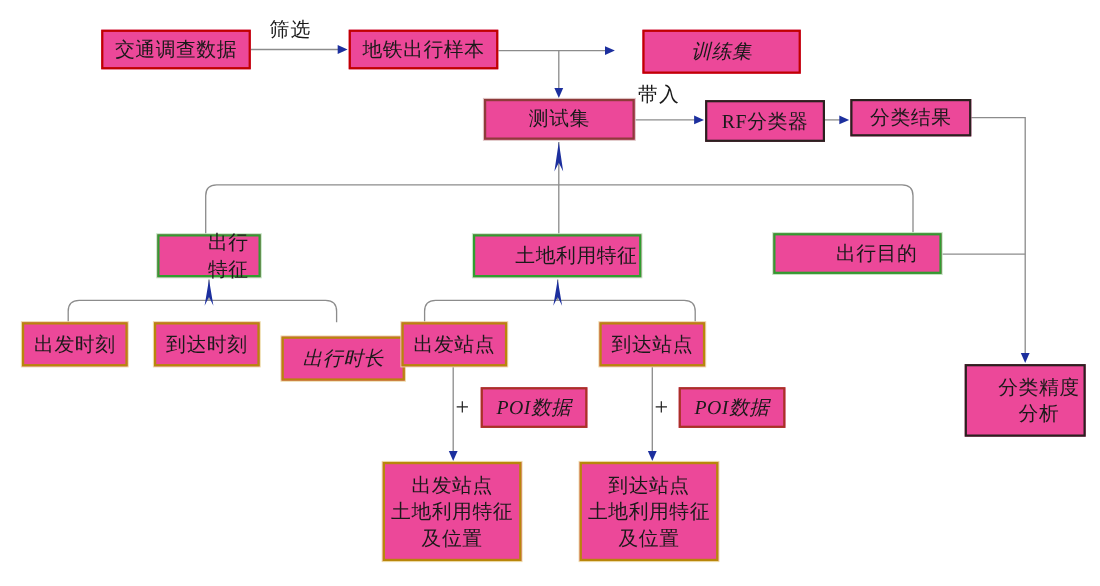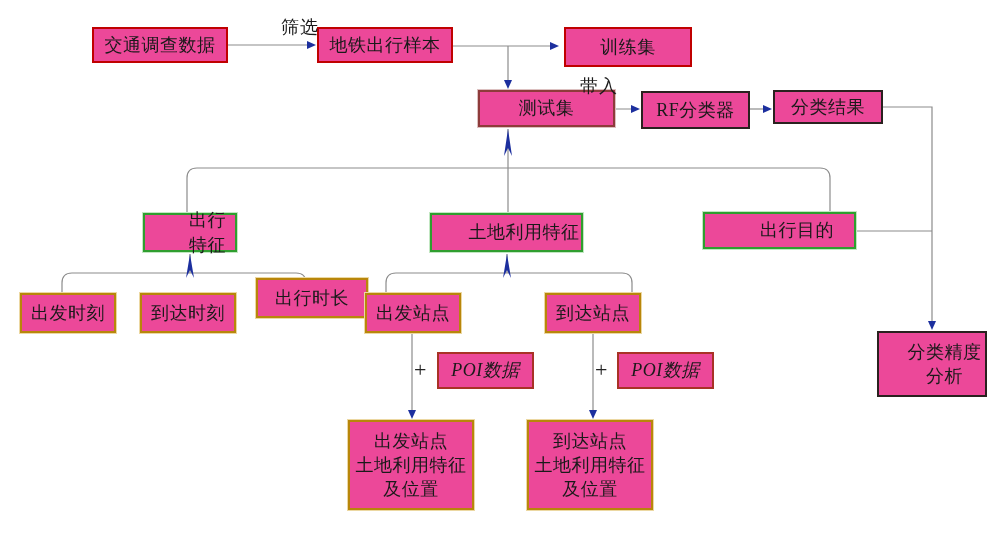--- a/index.html
+++ b/index.html
@@ -19,39 +19,39 @@
   .dark     {border:2px solid #2a211f;}
   .green    {border:2px solid #2f9e2f;box-shadow:0 0 0 1px #c2e7c2;padding-left:35px;}
   .orange   {border:2px solid #b8860b;box-shadow:0 0 0 1px #ecd8a2;}
   .edge-label{
     position:absolute;font-size:18px;letter-spacing:1px;background:transparent;
   }
   .plus{position:absolute;font-size:22px;color:#222;}
 
   #n-traffic    {left:92px;  top:27px;  width:136px; height:36px;}
   #n-metro      {left:317px; top:27px;  width:136px; height:36px;}
-  #n-train      {left:564px; top:27px;  width:128px; height:40px;}
-  #n-test       {left:440px; top:90px;  width:137px; height:37px;margin-left:38px;}
+  #n-train      {left:584px; top:27px;  width:144px; height:40px;font-style:italic;}
+  #n-test       {left:440px; top:90px;  width:137px; height:37px;}
   #n-rf         {left:641px; top:91px;  width:109px; height:38px;}
   #n-result     {left:773px; top:90px;  width:110px; height:34px;}
   #n-travelfeat {left:143px; top:213px; width:94px;  height:39px;}
   #n-landuse    {left:430px; top:213px; width:153px; height:39px;}
   #n-purpose    {left:703px; top:212px; width:153px; height:37px;}
   #n-deptime    {left:20px;  top:293px; width:96px;  height:40px;}
   #n-arrtime    {left:140px; top:293px; width:96px;  height:40px;}
-  #n-duration   {left:256px; top:278px; width:112px;  height:40px;}
+  #n-duration   {left:256px; top:306px; width:112px;  height:40px;font-style:italic;}
   #n-depstation {left:365px; top:293px; width:96px;  height:40px;}
   #n-arrstation {left:545px; top:293px; width:96px;  height:40px;}
   #n-poi1       {left:437px; top:352px; width:97px;  height:37px;}
   #n-poi2       {left:617px; top:352px; width:97px;  height:37px;}
   #n-deplanduse {left:348px; top:420px; width:126px; height:90px;}
   #n-arrlanduse {left:527px; top:420px; width:126px; height:90px;}
   #n-accuracy   {left:877px; top:331px; width:110px; height:66px;padding-left:25px;}
 
-  #lbl-filter {left:245px; top:15px;margin-left:36px;}
+  #lbl-filter {left:245px; top:15px;}
   #lbl-feed   {left:580px; top:74px;}
   #plus-1     {left:414px; top:357px;}
   #plus-2     {left:595px; top:357px;}
 </style>
 </head>
 <body>
 
 <div class="canvas">
 
   <svg class="wires" viewBox="0 0 1000 533" xmlns="http://www.w3.org/2000/svg">

